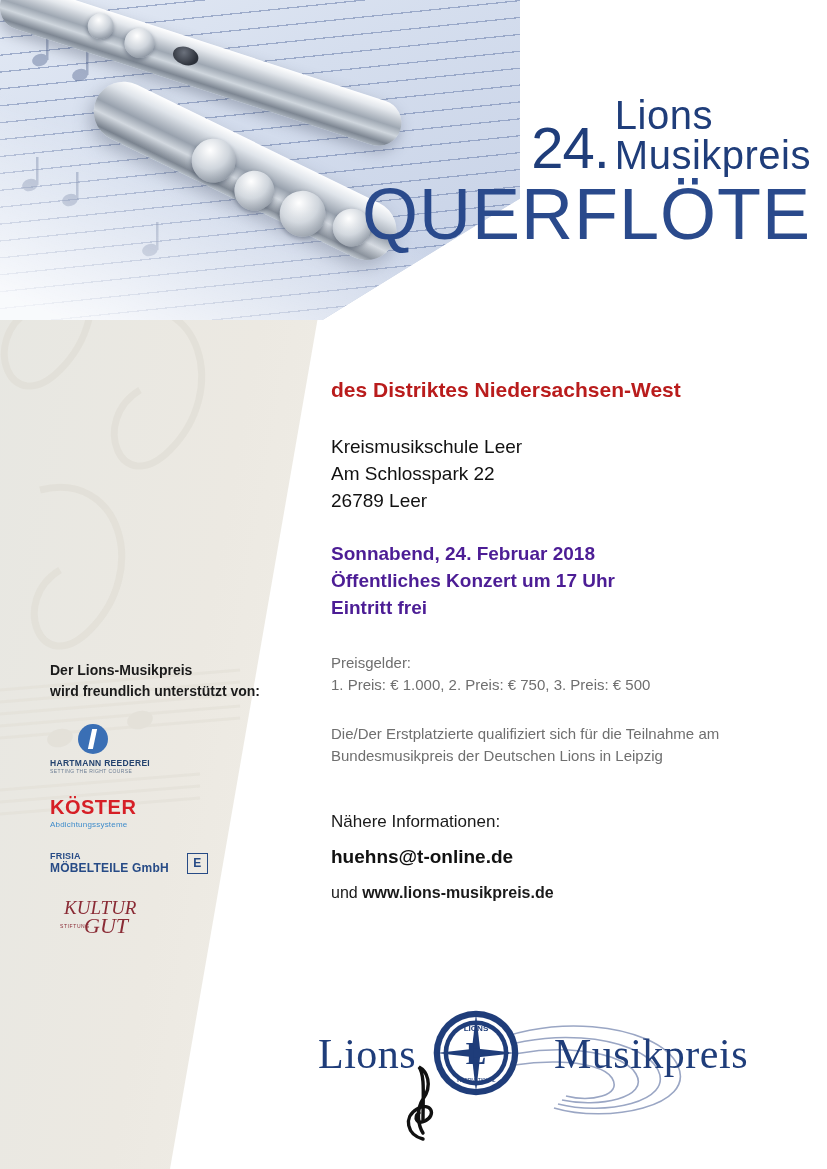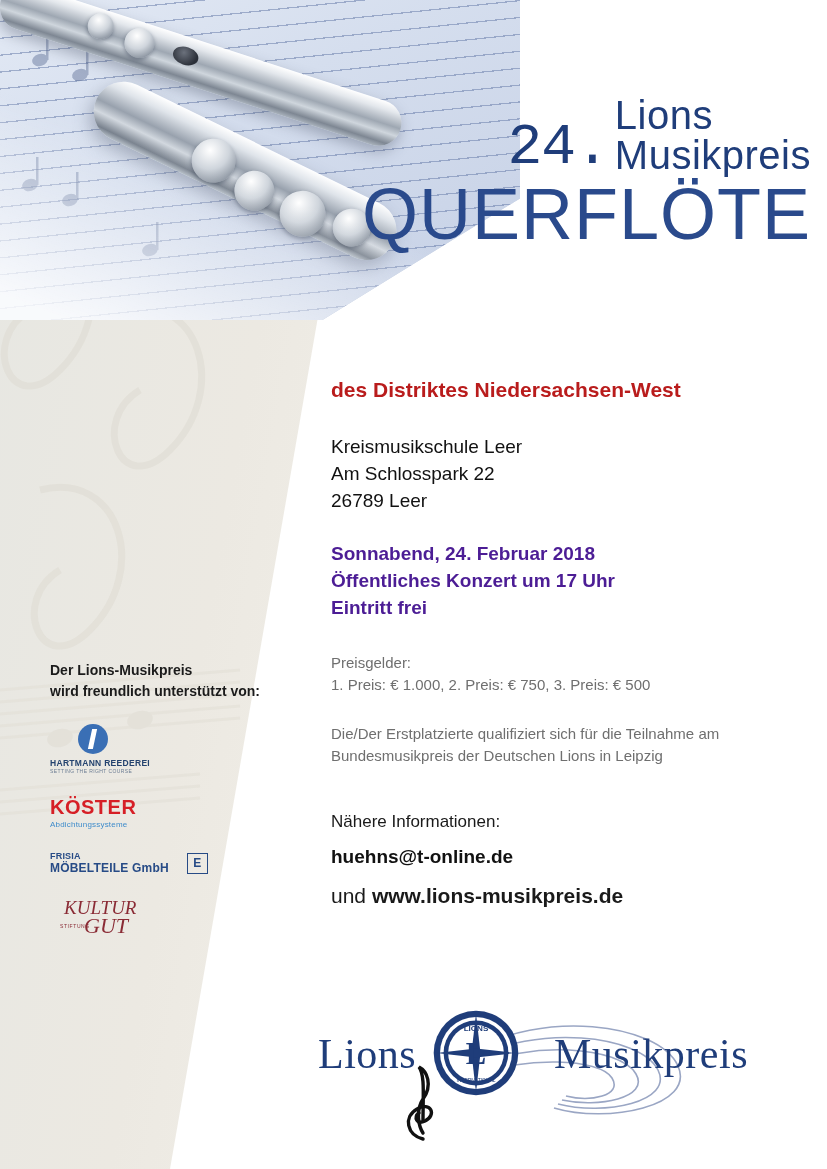--- a/index.html
+++ b/index.html
@@ -118,21 +118,20 @@
     align-items: flex-end;
     justify-content: flex-end;
     line-height: .96;
     white-space: nowrap;
   }
   .head-24 {
     font-size: 58px;
     font-weight: 400;
     letter-spacing: -1px;
     color: #1f3d7a;
-    font-family: Liberation Mono, monospace;
   }
   .head-lions {
     display: inline-block;
     text-align: left;
     margin-left: 6px;
   }
   .head-lions .l1 {
     font-size: 40px;
     font-weight: 400;
     letter-spacing: .5px;
@@ -200,21 +199,21 @@
     color: #1a1a1a;
     margin-bottom: 14px;
   }
   .t-mail {
     font-size: 19px;
     font-weight: bold;
     color: #111111;
     margin-bottom: 16px;
   }
   .t-web {
-    font-size: 21px;
+    font-size: 16px;
     color: #1a1a1a;
   }
   .t-web b { font-weight: bold; }
 
   
   .sponsors {
     position: absolute;
     left: 50px;
     top: 660px;
     width: 220px;

